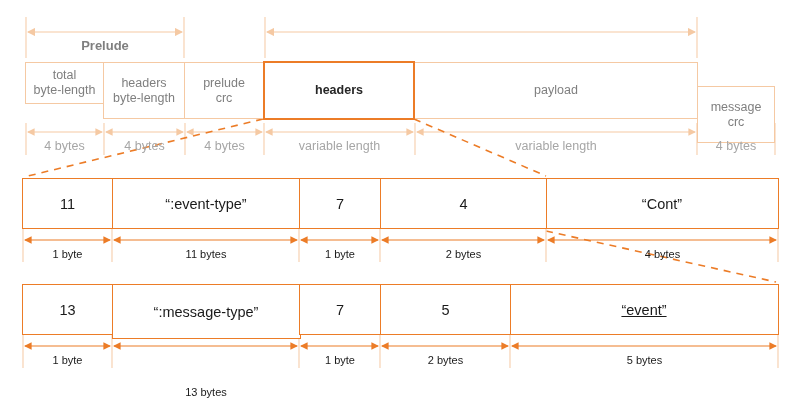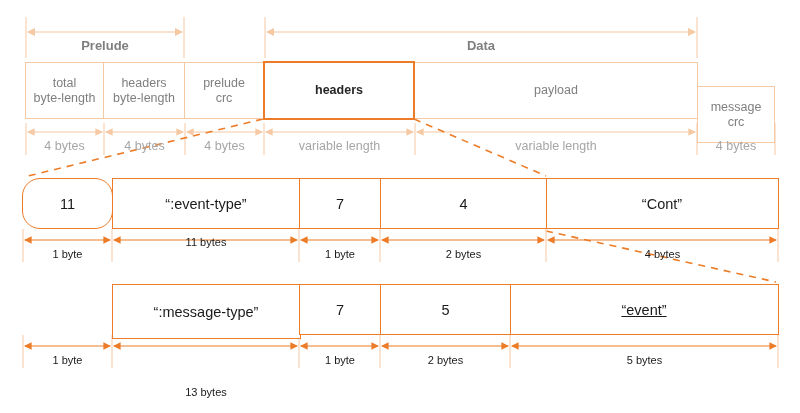--- a/index.html
+++ b/index.html
@@ -180,23 +180,22 @@
     <g stroke="#ec7c27" stroke-width="1.1" fill="none">
       <line x1="25" y1="346" x2="110" y2="346" marker-start="url(#arrDarkStart)" marker-end="url(#arrDark)"></line>
       <line x1="114" y1="346" x2="297" y2="346" marker-start="url(#arrDarkStart)" marker-end="url(#arrDark)"></line>
       <line x1="301" y1="346" x2="378" y2="346" marker-start="url(#arrDarkStart)" marker-end="url(#arrDark)"></line>
       <line x1="382" y1="346" x2="508" y2="346" marker-start="url(#arrDarkStart)" marker-end="url(#arrDark)"></line>
       <line x1="512" y1="346" x2="776" y2="346" marker-start="url(#arrDarkStart)" marker-end="url(#arrDark)"></line>
     </g>
   </svg>
 
   <div class="bracket-label" style="left:26px; top:38px; width:158px;">Prelude</div>
-  <div class="bracket-label" style="left:265px; top:38px; width:432px;">Data</div>
-
-  <div class="frame-cell" style="left:25px; top:62px; width:79px; height:57px;align-items:center;">
+
+  <div class="frame-cell" style="left:25px; top:62px; width:79px; height:42px;align-items:center;">
     <div>
       <div>total</div>
       <div>byte-length</div>
     </div>
   </div>
 
   <div class="frame-cell" style="left:103px; top:62px; width:82px; height:57px;">
     <div>
       <div>headers</div>
       <div>byte-length</div>
@@ -225,32 +224,33 @@
     </div>
   </div>
 
   <div class="dim-label" style="left:25px; top:139px; width:79px;">4 bytes</div>
   <div class="dim-label" style="left:104px; top:139px; width:81px;">4 bytes</div>
   <div class="dim-label" style="left:185px; top:139px; width:79px;">4 bytes</div>
   <div class="dim-label" style="left:264px; top:139px; width:151px;">variable length</div>
   <div class="dim-label" style="left:415px; top:139px; width:282px;">variable length</div>
   <div class="dim-label" style="left:697px; top:139px; width:78px;">4 bytes</div>
 
-  <div class="tbl-cell" style="left:22px; top:178px; width:91px; height:51px;border-radius:18px;">11</div>
+  <div class="tbl-cell" style="left:22px; top:178px; width:91px; height:51px;">11</div>
   <div class="tbl-cell" style="left:111.5px; top:178px; width:189px; height:51px;">“:event-type”</div>
   <div class="tbl-cell" style="left:298.5px; top:178px; width:83px; height:51px;">7</div>
   <div class="tbl-cell" style="left:379.5px; top:178px; width:168px; height:51px;">4</div>
   <div class="tbl-cell" style="left:545.5px; top:178px; width:233px; height:51px;">“Cont”</div>
 
   <div class="tbl-dim" style="left:22px; top:248px; width:91px;">1 byte</div>
-  <div class="tbl-dim" style="left:112px; top:236px; width:188px;">11 bytes</div>
+  <div class="tbl-dim" style="left:112px; top:248px; width:188px;">11 bytes</div>
   <div class="tbl-dim" style="left:299px; top:248px; width:82px;">1 byte</div>
   <div class="tbl-dim" style="left:380px; top:248px; width:167px;">2 bytes</div>
   <div class="tbl-dim" style="left:546px; top:248px; width:233px;">4 bytes</div>
 
+  <div class="tbl-cell" style="left:22px; top:284px; width:91px; height:51px;">13</div>
   <div class="tbl-cell" style="left:111.5px; top:284px; width:189px; height:55px;">“:message-type”</div>
   <div class="tbl-cell" style="left:298.5px; top:284px; width:83px; height:51px;">7</div>
   <div class="tbl-cell" style="left:379.5px; top:284px; width:132px; height:51px;">5</div>
   <div class="tbl-cell" style="left:509.5px; top:284px; width:269px; height:51px;text-decoration:underline;">“event”</div>
 
   <div class="tbl-dim" style="left:22px; top:354px; width:91px;">1 byte</div>
   <div class="tbl-dim" style="left:112px; top:354px; width:188px;margin-top:32px;">13 bytes</div>
   <div class="tbl-dim" style="left:299px; top:354px; width:82px;">1 byte</div>
   <div class="tbl-dim" style="left:380px; top:354px; width:131px;">2 bytes</div>
   <div class="tbl-dim" style="left:510px; top:354px; width:269px;">5 bytes</div>

